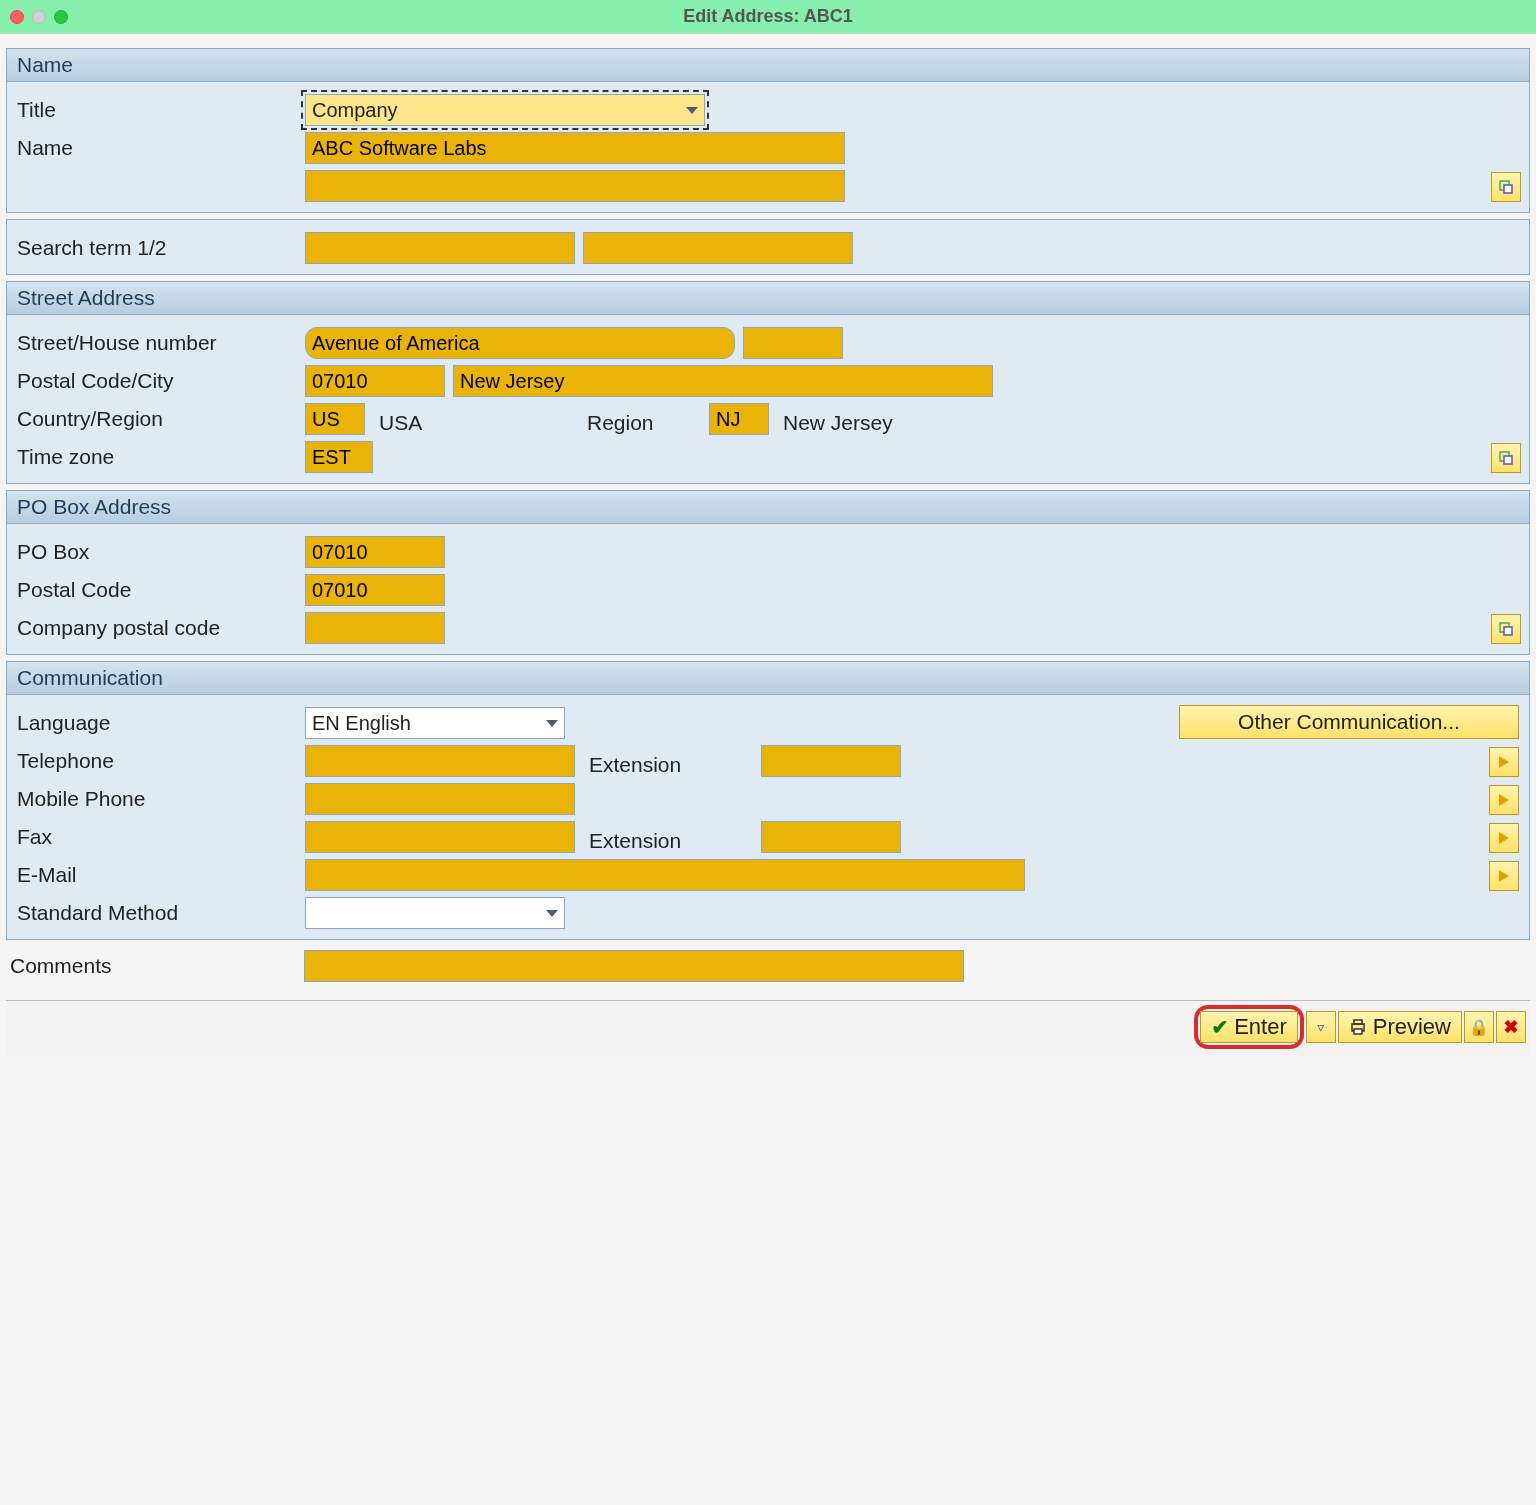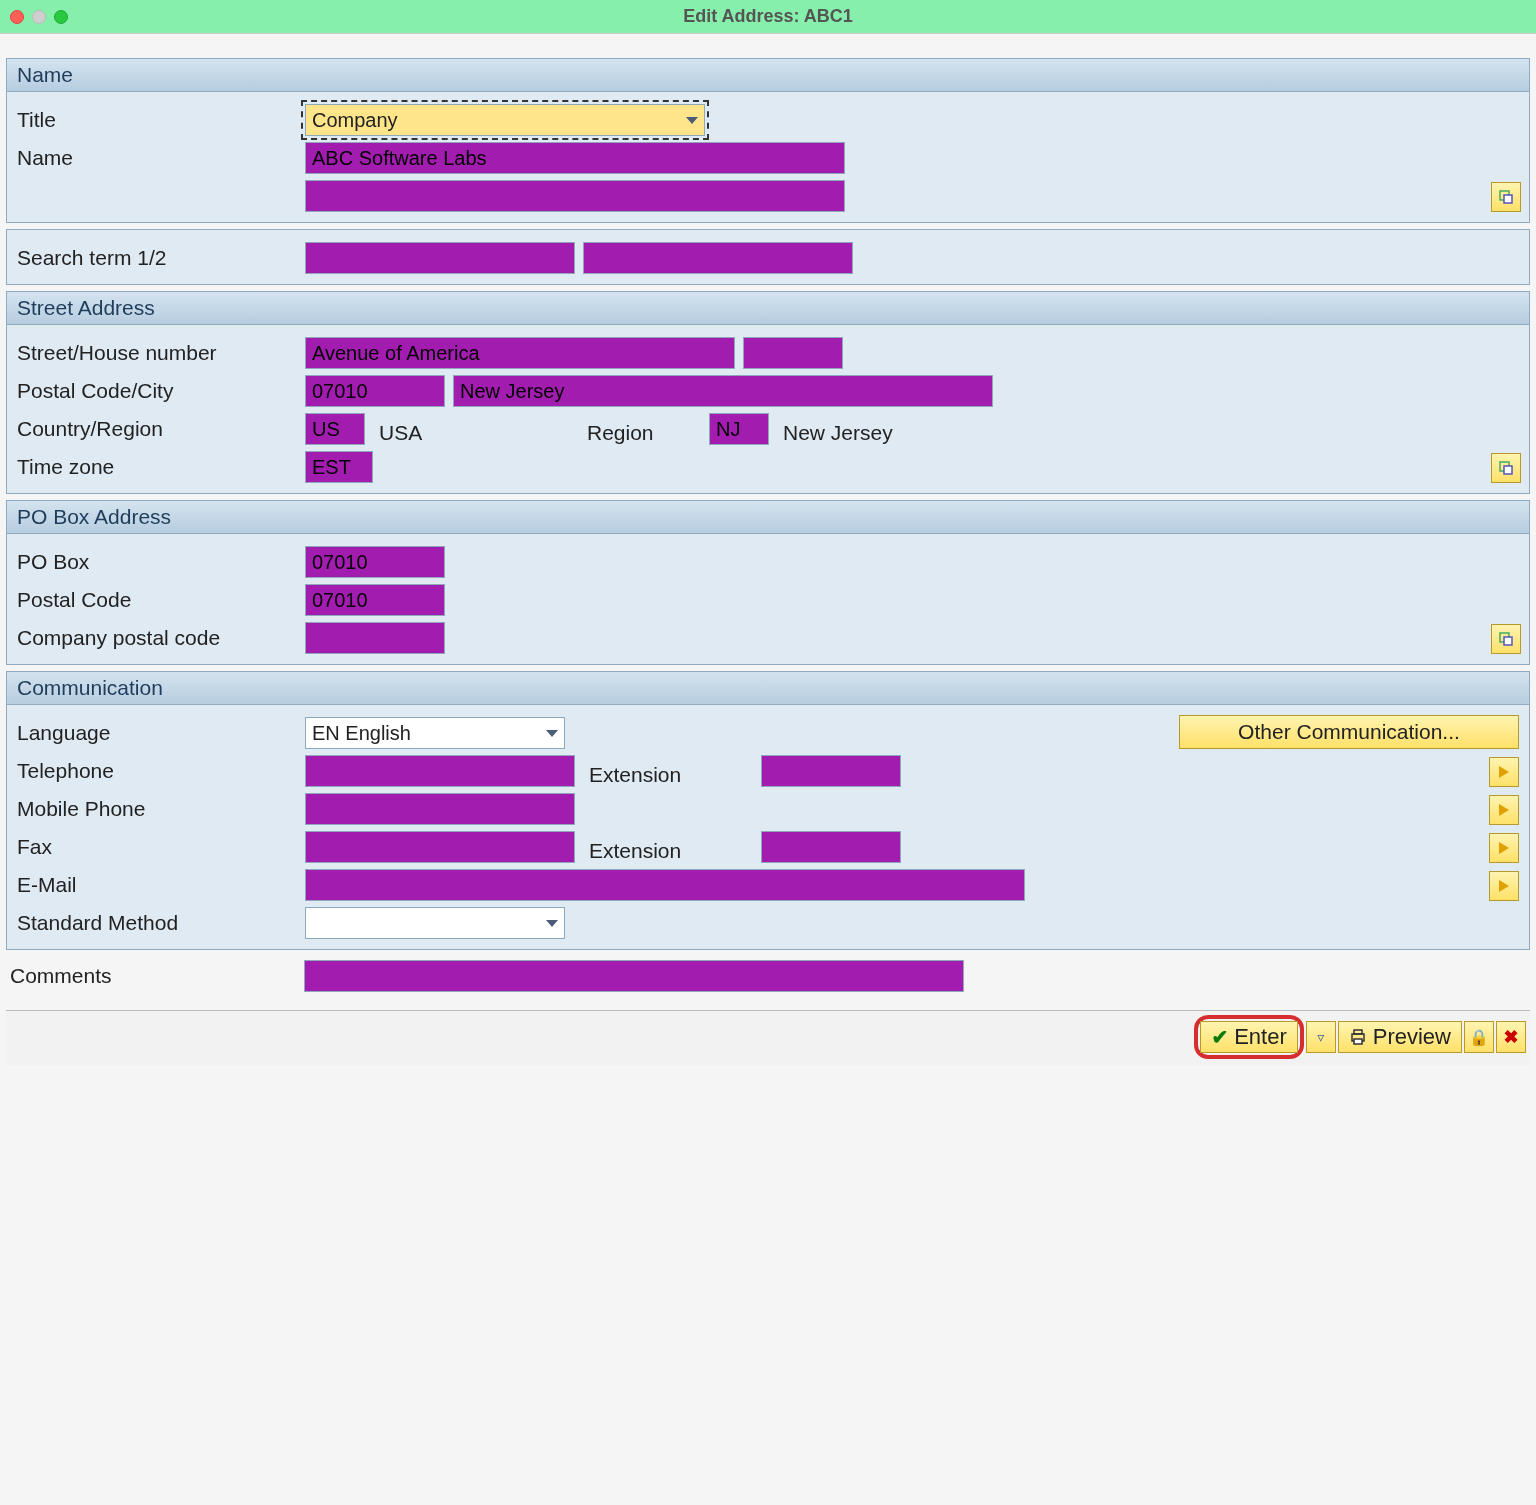--- a/index.html
+++ b/index.html
@@ -29,21 +29,21 @@
   .yel { background: #cfcfcf; border:1px solid #bbb; }
   .grn { background: #28c840; border:1px solid #1faa33; }
   .title-text {
     position: absolute; left:0; right:0;
     text-align: center;
     font-weight: 600;
     font-size: 18px;
     color: #555;
   }
   .window {
-    padding: 18px 6px 6px 6px;
+    padding: 8px 6px 6px 6px;
   }
   
   .group {
     border: 1px solid #90aac0;
     margin-top: 6px;
     background: #dfeaf3;
   }
   .group-header {
     background: linear-gradient(#d4e3ef, #b6cde0);
     border-bottom: 1px solid #90aac0;
@@ -62,21 +62,21 @@
     gap: 8px;
   }
   .label {
     width: 280px;
     font-size: 21px;
     padding: 4px 0;
   }
   input[type=text], .select {
     height: 32px;
     border: 1px solid #8fa7bb;
-    background: #a21caf;
+    background: #eab308;
     font-size: 20px;
     padding: 2px 6px;
     font-family: inherit;
   }
   .select {
     background: #ffe58a;
     display: inline-flex;
     align-items: center;
     justify-content: space-between;
     cursor: pointer;
@@ -210,21 +210,21 @@
         <input type="text" class="w270" value="" style="">
       </div>
     </div>
   </div>
 
   <div class="group">
     <div class="group-header">Street Address</div>
     <div class="group-body">
       <div class="row">
         <div class="label">Street/House number</div>
-        <input type="text" style="width: 430px;" value="Avenue of America">
+        <input type="text" style="width: 430px; border-radius: 12px;" value="Avenue of America">
         <input type="text" class="w100" value="" style="">
       </div>
       <div class="row">
         <div class="label">Postal Code/City</div>
         <input type="text" class="w140" value="07010" style="">
         <input type="text" class="w540" value="New Jersey" style="">
       </div>
       <div class="row">
         <div class="label">Country/Region</div>
         <input type="text" class="w60" value="US" style="">

